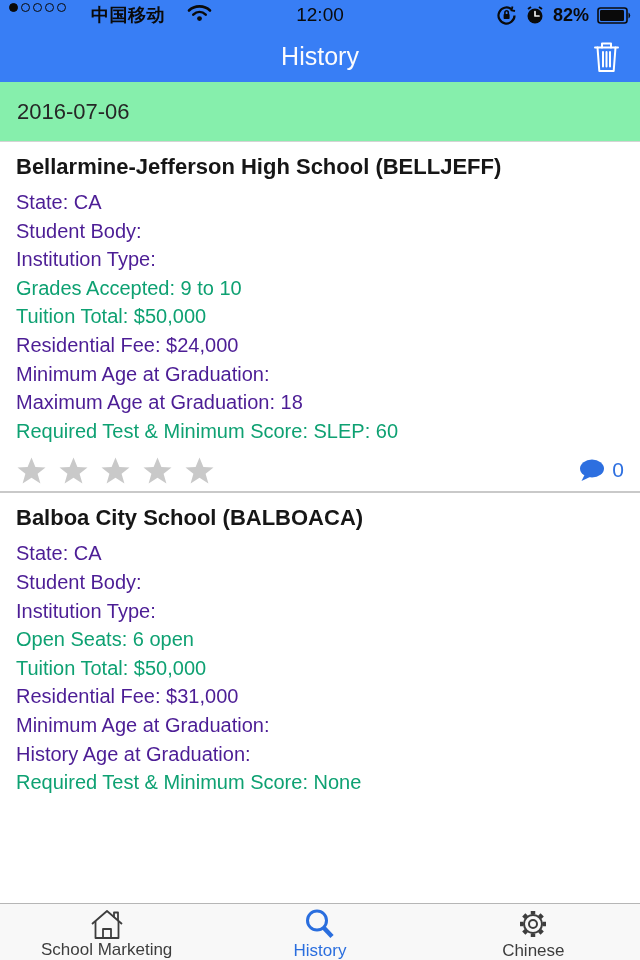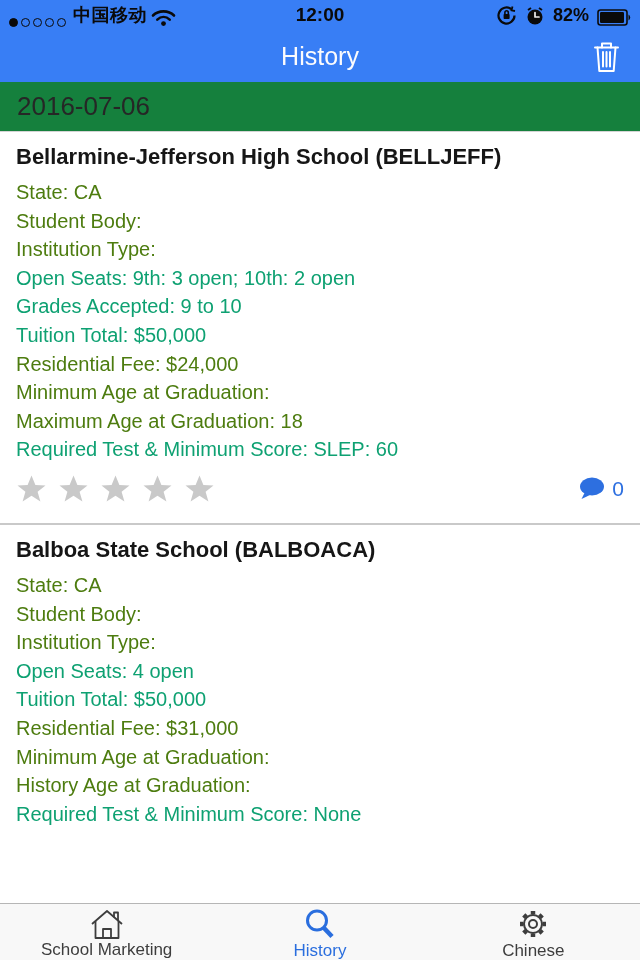--- a/index.html
+++ b/index.html
@@ -10,58 +10,58 @@
     position:relative;
     overflow:hidden;
   }
 
   
   .header-block { background:#387ef5; }
   .status-bar {
     height:30px; display:flex; align-items:center;
     padding:0 9px; color:#0a0a0a; position:relative;
   }
-  .status-left { display:flex; align-items:flex-end; gap:4px; }
+  .status-left { display:flex; align-items:flex-start; gap:22px; }
   .signal-dots { display:flex; align-items:center; gap:3px; margin-right:3px; }
   .dot { width:9px; height:9px; border-radius:50%; border:1.5px solid #0a0a0a; }
   .dot.filled { background:#0a0a0a; }
   .carrier { font-size:18px; font-weight:600; letter-spacing:.5px; }
   .status-time {
     position:absolute; left:0; right:0; text-align:center;
-    font-size:19px; font-weight:700;
-  }
-  .status-right { margin-left:auto; display:flex; align-items:flex-end; gap:8px; z-index:2; }
+    font-size:19px; font-weight:400;
+  }
+  .status-right { margin-left:auto; display:flex; align-items:center; gap:8px; z-index:2; }
   .battery-pct { font-size:18px; font-weight:600; }
 
   .nav-bar {
     height:52px; display:flex; align-items:center; justify-content:center;
     position:relative;
   }
   .nav-title { color:#fbfbfd; font-size:25px; font-weight:400; }
   .nav-trash {
     position:absolute; right:16px; top:8px; width:36px; height:38px;
     display:flex; align-items:center; justify-content:center;
     background:transparent; border:none; cursor:pointer;
   }
 
   
   .date-header {
-    height:50px; background:#15803d;
+    height:60px; background:#86efac;
     border-bottom:1px solid #d4d4d4;
     display:flex; align-items:center;
-    padding:0 17px; font-size:26px; color:#262626;
-  }
-
-  
-  .card { padding:11px 16px 17px 16px; background:#fff; }
+    padding:0 17px; font-size:22px; color:#262626;
+  }
+
+  
+  .card { padding:11px 16px 4px 16px; background:#fff; }
   .card-title {
     font-size:22px; font-weight:700; color:#161616;
     line-height:28px; margin-bottom:7px;
   }
-  .card-line { font-size:20px; line-height:28.6px; color:#4d7c0f; }
+  .card-line { font-size:20px; line-height:28.6px; color:#4c1d95; }
   .card-line.green { color:#0ea172; }
 
   .card-footer {
     display:flex; align-items:center; justify-content:space-between;
     margin-top:8px; height:34px;
   }
   .stars { display:flex; align-items:center; gap:11px; }
   .star { display:inline-flex; cursor:pointer; }
   .comments {
     display:flex; align-items:center; gap:7px;
@@ -161,21 +161,20 @@
 <div class="date-header">
   <span>2016-07-06</span>
 </div>
 
 <div class="card">
   <div class="card-title">Bellarmine-Jefferson High School (BELLJEFF)</div>
   <div>
       <div class="card-line">State: CA</div>
       <div class="card-line">Student Body:</div>
       <div class="card-line">Institution Type:</div>
-      <div class="card-line green">Open Seats: 9th: 3 open; 10th: 2 open</div>
       <div class="card-line green">Grades Accepted: 9 to 10</div>
       <div class="card-line green">Tuition Total: $50,000</div>
       <div class="card-line">Residential Fee: $24,000</div>
       <div class="card-line">Minimum Age at Graduation:</div>
       <div class="card-line">Maximum Age at Graduation: 18</div>
       <div class="card-line green">Required Test &amp; Minimum Score: SLEP: 60</div>
     </div>
   <div class="card-footer">
     <div class="stars">
       <span class="star">
@@ -212,26 +211,26 @@
         </svg>
       </span>
       <span class="comment-count">0</span>
     </button>
   </div>
 </div>
 
 <div class="card-divider"></div>
 
 <div class="card">
-  <div class="card-title">Balboa State School (BALBOACA)</div>
+  <div class="card-title">Balboa City School (BALBOACA)</div>
   <div>
       <div class="card-line">State: CA</div>
       <div class="card-line">Student Body:</div>
       <div class="card-line">Institution Type:</div>
-      <div class="card-line green">Open Seats: 4 open</div>
+      <div class="card-line green">Open Seats: 6 open</div>
       <div class="card-line green">Tuition Total: $50,000</div>
       <div class="card-line">Residential Fee: $31,000</div>
       <div class="card-line">Minimum Age at Graduation:</div>
       <div class="card-line">History Age at Graduation:</div>
       <div class="card-line green">Required Test &amp; Minimum Score: None</div>
     </div>
 </div>
 
 <div class="tab-bar">
   <button class="tab">

